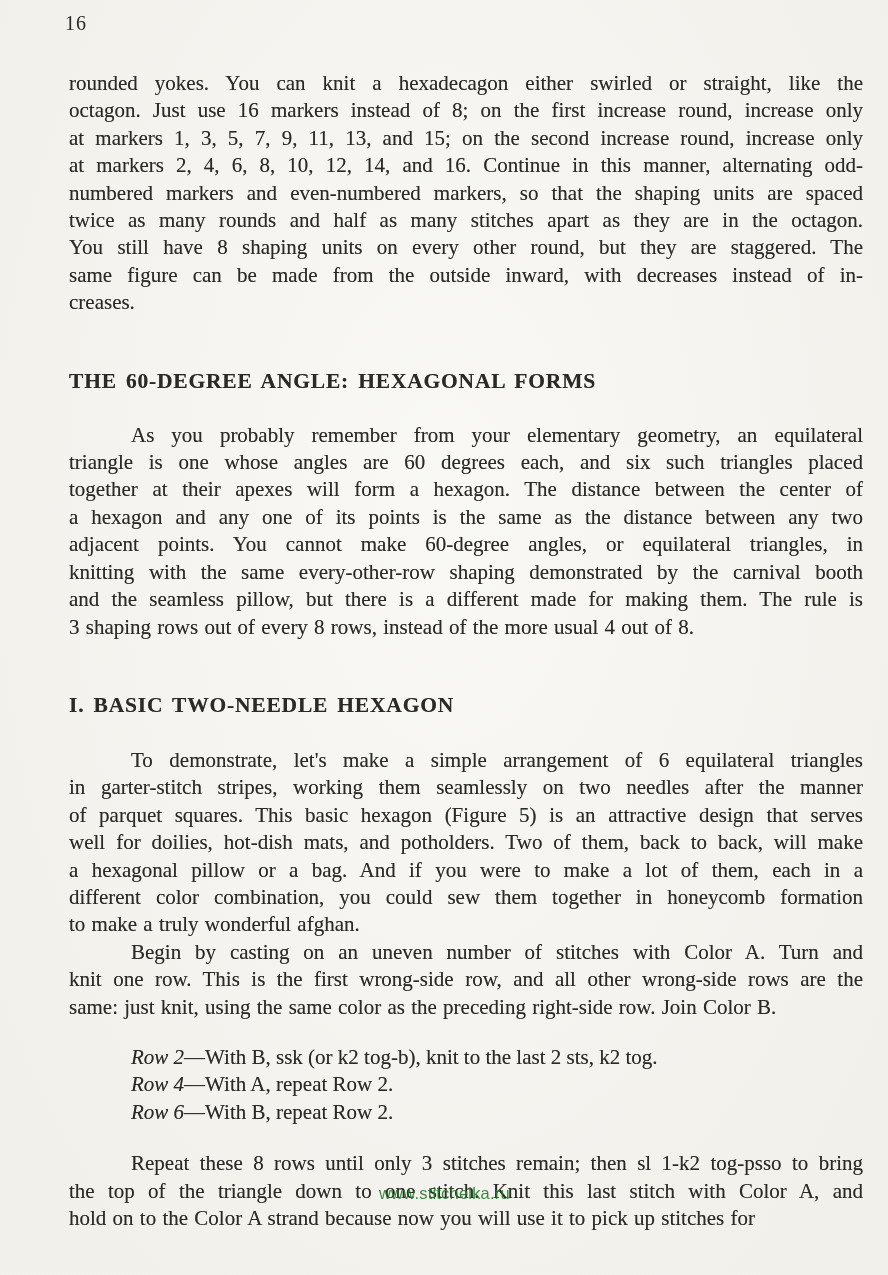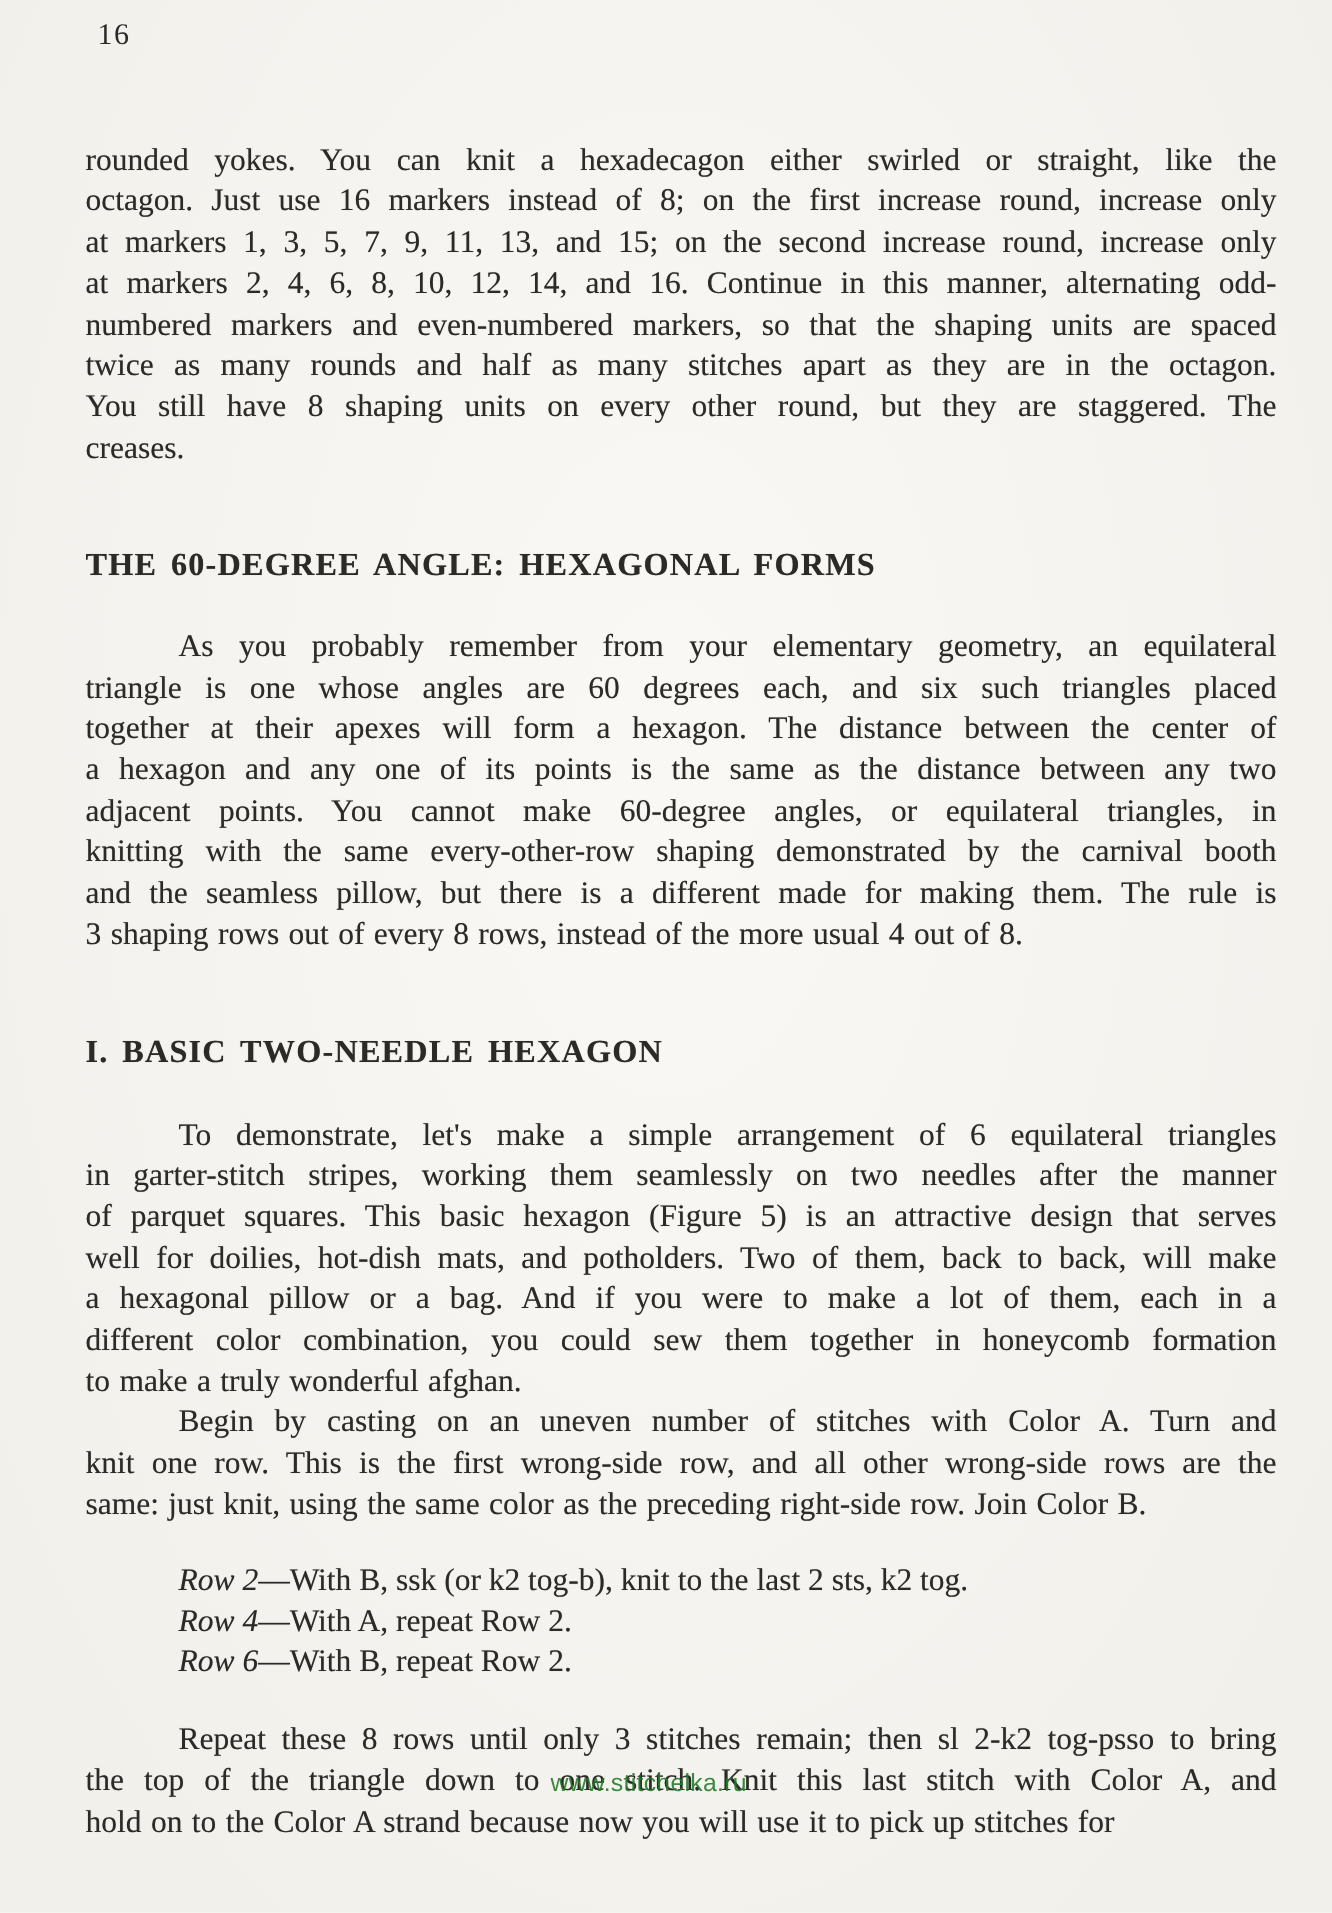--- a/index.html
+++ b/index.html
@@ -23,23 +23,23 @@
       var(--paper);
   }
   .pageno {
     position: absolute;
     left: 65px; top: 12px;
     font-size: 20px;
     letter-spacing: 1px;
   }
   .content {
     position: absolute;
-    left: 57px; top: 0;
+    left: 69px; top: 0;
     width: 794px;
-    padding-top: 93px;
+    padding-top: 70px;
   }
   .para {
     font-size: 21px;
     line-height: 27.4px;
     text-shadow: 0 0 0.5px rgba(40,40,40,0.45);
   }
   .para .line { text-align: justify; text-align-last: justify; word-spacing: 1px; }
   .para .line.last { text-align-last: left; }
   .para .line.indent { text-indent: 62px; }
   .heading {
@@ -83,20 +83,21 @@
   <div class="content">
 
     <div class="para">
         <div class="line">rounded yokes. You can knit a hexadecagon either swirled or straight, like the</div>
         <div class="line">octagon. Just use 16 markers instead of 8; on the first increase round, increase only</div>
         <div class="line">at markers 1, 3, 5, 7, 9, 11, 13, and 15; on the second increase round, increase only</div>
         <div class="line">at markers 2, 4, 6, 8, 10, 12, 14, and 16. Continue in this manner, alternating odd-</div>
         <div class="line">numbered markers and even-numbered markers, so that the shaping units are spaced</div>
         <div class="line">twice as many rounds and half as many stitches apart as they are in the octagon.</div>
         <div class="line">You still have 8 shaping units on every other round, but they are staggered. The</div>
+        <div class="line">same figure can be made from the outside inward, with decreases instead of in-</div>
         <div class="line last">creases.</div>
       </div>
 
     <div class="heading">THE 60-DEGREE ANGLE: HEXAGONAL FORMS</div>
 
     <div class="para">
         <div class="line indent">As you probably remember from your elementary geometry, an equilateral</div>
         <div class="line">triangle is one whose angles are 60 degrees each, and six such triangles placed</div>
         <div class="line">together at their apexes will form a hexagon. The distance between the center of</div>
         <div class="line">a hexagon and any one of its points is the same as the distance between any two</div>
@@ -125,19 +126,19 @@
       </div>
 
     <div class="rows">
       <div class="rowline"><span class="rowlabel">Row 2</span><span>—With B, ssk (or k2 tog-b), knit to the last 2 sts, k2 tog.</span></div>
       <div class="rowline"><span class="rowlabel">Row 4</span><span>—With A, repeat Row 2.</span></div>
       <div class="rowline"><span class="rowlabel">Row 6</span><span>—With B, repeat Row 2.</span></div>
     </div>
 
     <div class="para last-para">
       <span class="watermark">www.stitchelka.ru</span>
-    <div class="line indent">Repeat these 8 rows until only 3 stitches remain; then sl 2-k2 tog-psso to bring</div>
+    <div class="line indent">Repeat these 8 rows until only 3 stitches remain; then sl 1-k2 tog-psso to bring</div>
         <div class="line">the top of the triangle down to one stitch. Knit this last stitch with Color A, and</div>
         <div class="line last">hold on to the Color A strand because now you will use it to pick up stitches for</div>
       </div>
 
   </div>
 </div>
 
 </body></html>

